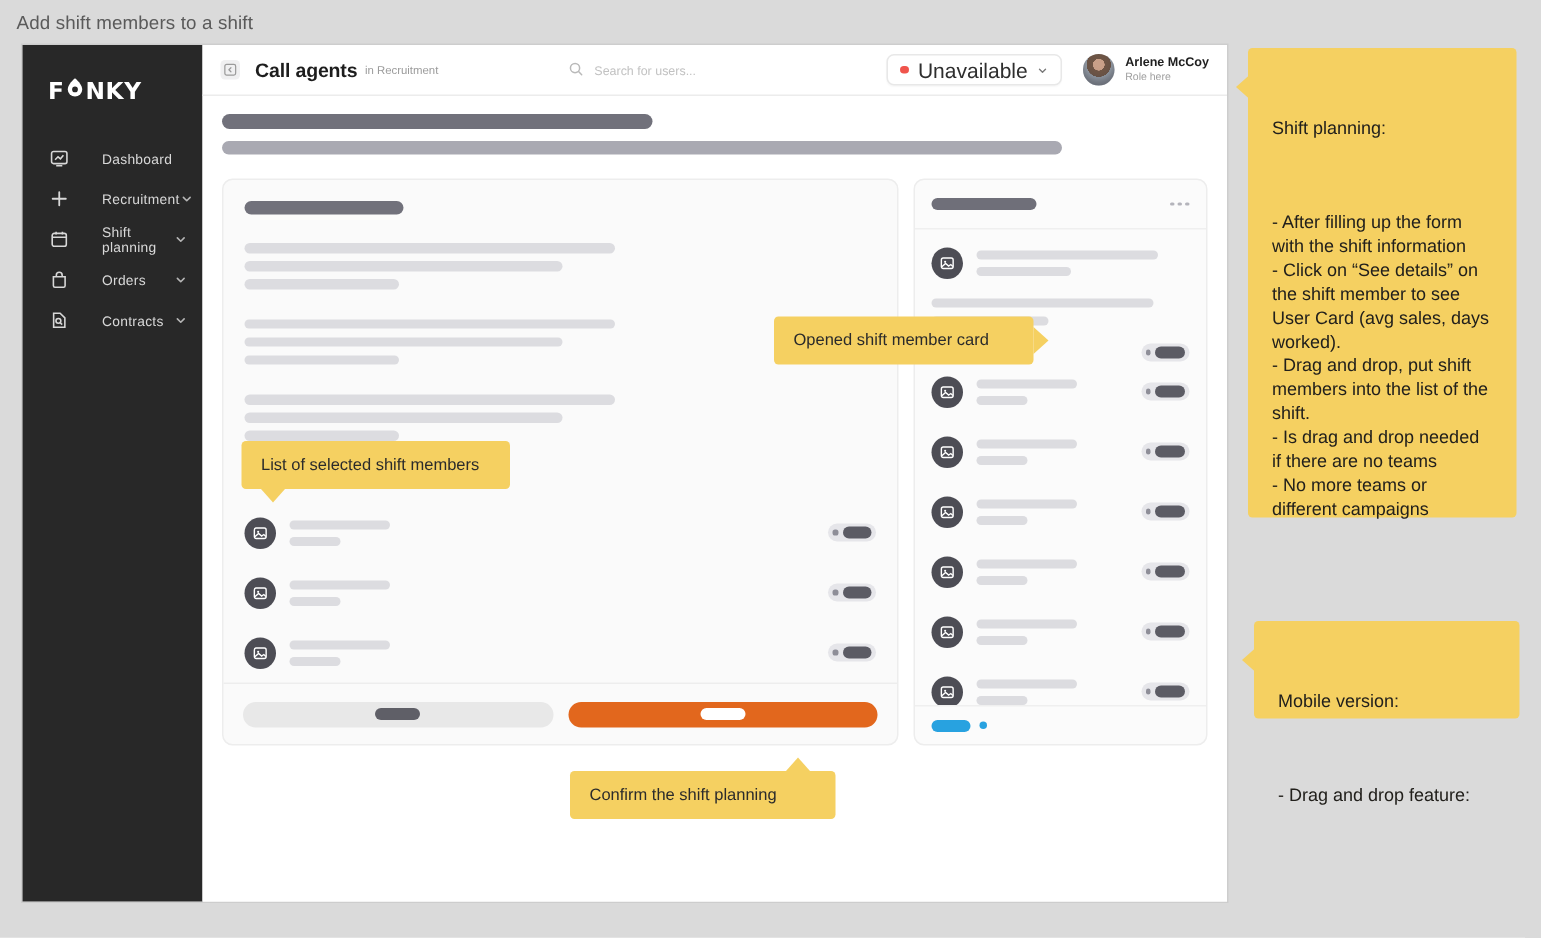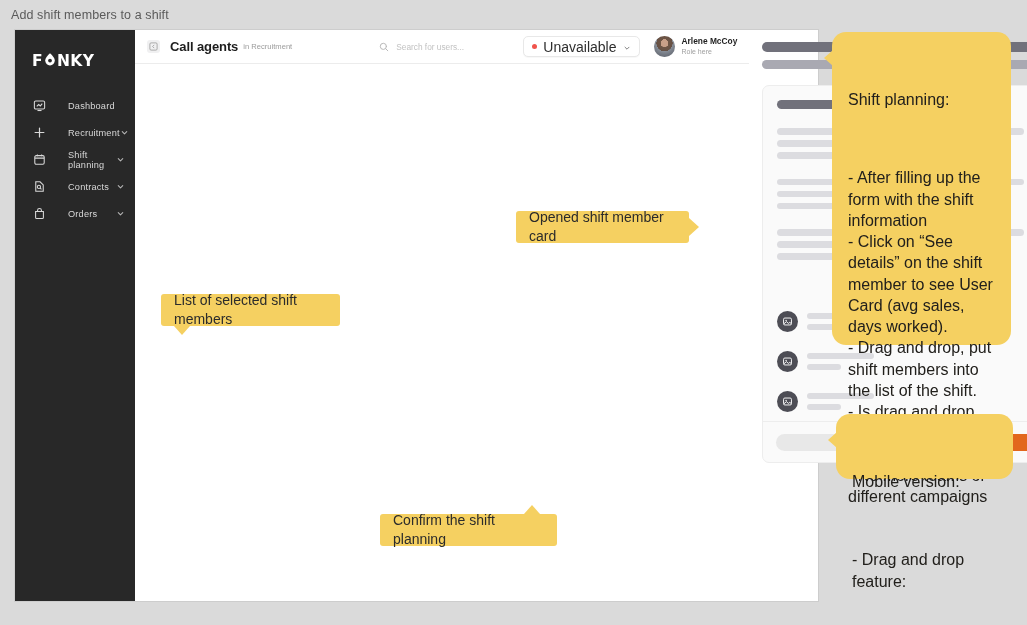--- a/index.html
+++ b/index.html
@@ -47,21 +47,21 @@
     font-size: 9.2px; color: #d8d8d8; cursor: pointer;
     letter-spacing: .2px;
   }
   .nav-ico { width: 14px; height: 14px; flex: 0 0 14px; margin-right: 9px;
              display: flex; align-items: center; justify-content: center; }
   .nav-ico svg { display: block; }
   .nav-label { flex: 1; padding-left: 13px; }
   .nav-chev { width: 9px; height: 9px; opacity: .85; }
 
   
-  .main { flex: 1; display: flex; flex-direction: row; background: #fff; min-width: 0; }
+  .main { flex: 1; display: flex; flex-direction: column; background: #fff; min-width: 0; }
 
   .topbar {
     height: 34px; display: flex; align-items: center;
     padding: 0 12px 0 12px; border-bottom: 1px solid #ececec;
     position: relative;
   }
   .collapse-btn {
     width: 13px; height: 13px; border-radius: 3px; background: #f0f0f1;
     display: flex; align-items: center; justify-content: center;
     margin-right: 10px; cursor: pointer; flex: 0 0 13px;
@@ -184,21 +184,21 @@
   .right-footer {
     border-top: 1px solid #efefef; height: 26px; display: flex; align-items: center;
     gap: 6px; padding: 0 11px;
   }
   .pg-pill { width: 26px; height: 8px; border-radius: 6px; background: #28a2e0; cursor: pointer; }
   .pg-dot { width: 5px; height: 5px; border-radius: 50%; background: #28a2e0; cursor: pointer; }
 
   
   .callout {
     position: absolute; background: #f5d061; color: #2b2b2b;
-    font-size: 14px; line-height: 1.35; border-radius: 3px;
+    font-size: 11px; line-height: 1.35; border-radius: 3px;
     display: flex; align-items: center; padding: 0 13px;
   }
   .callout::after { content: ""; position: absolute; width: 0; height: 0; }
 
   
   .callout.tail-down-left::after {
     bottom: -9px; left: 13px;
     border-left: 8px solid transparent; border-right: 8px solid transparent;
     border-top: 9px solid #f5d061;
   }
@@ -222,22 +222,22 @@
   }
 
   #callout-selected { left: 161px; top: 294px; width: 179px; height: 32px; }
   #callout-opened  { left: 516px; top: 211px; width: 173px; height: 32px; }
   #callout-confirm { left: 380px; top: 514px; width: 177px; height: 32px; }
   #callout-available { left: 639px; top: 518px; width: 179px; height: 32px; }
 
   
   .note {
     position: absolute; background: #f5d061; color: #22201c;
-    font-size: 16px; line-height: 1.33; padding: 14px 16px 16px 16px;
-    border-radius: 14px; white-space: pre-wrap;
+    font-size: 12px; line-height: 1.33; padding: 14px 16px 16px 16px;
+    border-radius: 3px; white-space: pre-wrap;
   }
   .note::before {
     content: ""; position: absolute; left: -8px; top: 18px;
     border-top: 8px solid transparent; border-bottom: 8px solid transparent;
     border-right: 9px solid #f5d061;
   }
   #note-shift { left: 832px; top: 32px; width: 179px; height: 313px; }
   #note-mobile { left: 836px; top: 414px; width: 177px; height: 65px; }
   .note-title { font-weight: 400; }
   .note-body { margin-top: 15px; }
@@ -301,41 +301,41 @@
           <span class="nav-chev">
             <svg width="9" height="9" viewBox="0 0 12 12" stroke="#cfcfcf" stroke-width="1.4" fill="none" stroke-linecap="round" stroke-linejoin="round">
                 <path d="M3 4.8 6 7.8l3-3"></path>
               </svg>
           </span>
         </div>
 
         <div class="nav-item">
           <span class="nav-ico">
             <svg width="13" height="13" viewBox="0 0 16 16" fill="none" stroke="#d8d8d8" stroke-width="1.3">
+                <path d="M3.2 5.6h9.6v7.3a1.3 1.3 0 0 1-1.3 1.3H4.5a1.3 1.3 0 0 1-1.3-1.3Z"></path>
+                <path d="M5.6 5.6V4.3a2.4 2.4 0 0 1 4.8 0v1.3"></path>
+              </svg>
+          </span>
+          <span class="nav-label">Orders</span>
+          <span class="nav-chev">
+            <svg width="9" height="9" viewBox="0 0 12 12" stroke="#cfcfcf" stroke-width="1.4" fill="none" stroke-linecap="round" stroke-linejoin="round">
+                <path d="M3 4.8 6 7.8l3-3"></path>
+              </svg>
+          </span>
+        </div>
+
+        <div class="nav-item">
+          <span class="nav-ico">
+            <svg width="13" height="13" viewBox="0 0 16 16" fill="none" stroke="#d8d8d8" stroke-width="1.3">
                 <path d="M3.4 2.2h5.3l3.9 3.8v7.8H3.4Z"></path>
                 <circle cx="7.3" cy="8.5" r="2"></circle>
                 <path d="M8.8 10 10.4 11.6"></path>
               </svg>
           </span>
           <span class="nav-label">Contracts</span>
-          <span class="nav-chev">
-            <svg width="9" height="9" viewBox="0 0 12 12" stroke="#cfcfcf" stroke-width="1.4" fill="none" stroke-linecap="round" stroke-linejoin="round">
-                <path d="M3 4.8 6 7.8l3-3"></path>
-              </svg>
-          </span>
-        </div>
-
-        <div class="nav-item">
-          <span class="nav-ico">
-            <svg width="13" height="13" viewBox="0 0 16 16" fill="none" stroke="#d8d8d8" stroke-width="1.3">
-                <path d="M3.2 5.6h9.6v7.3a1.3 1.3 0 0 1-1.3 1.3H4.5a1.3 1.3 0 0 1-1.3-1.3Z"></path>
-                <path d="M5.6 5.6V4.3a2.4 2.4 0 0 1 4.8 0v1.3"></path>
-              </svg>
-          </span>
-          <span class="nav-label">Orders</span>
           <span class="nav-chev">
             <svg width="9" height="9" viewBox="0 0 12 12" stroke="#cfcfcf" stroke-width="1.4" fill="none" stroke-linecap="round" stroke-linejoin="round">
                 <path d="M3 4.8 6 7.8l3-3"></path>
               </svg>
           </span>
         </div>
 
 
 
       </div>

